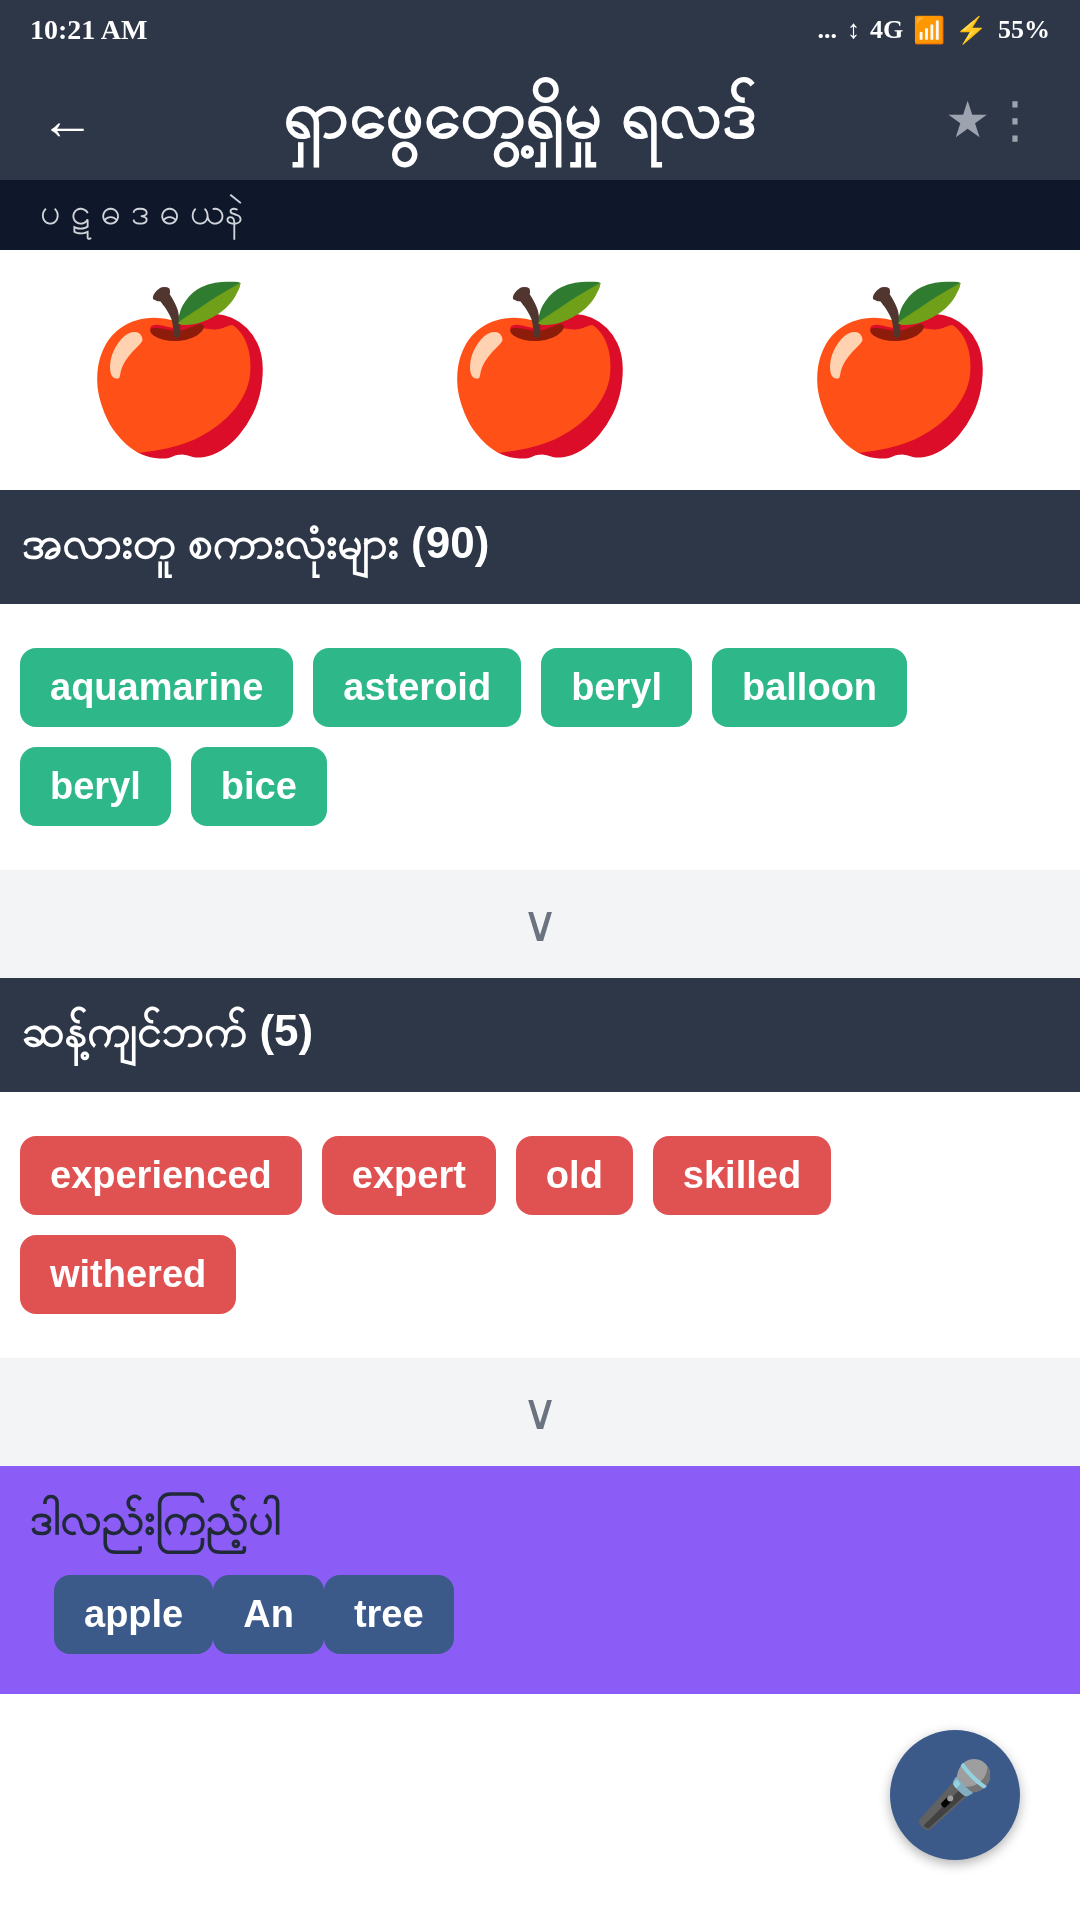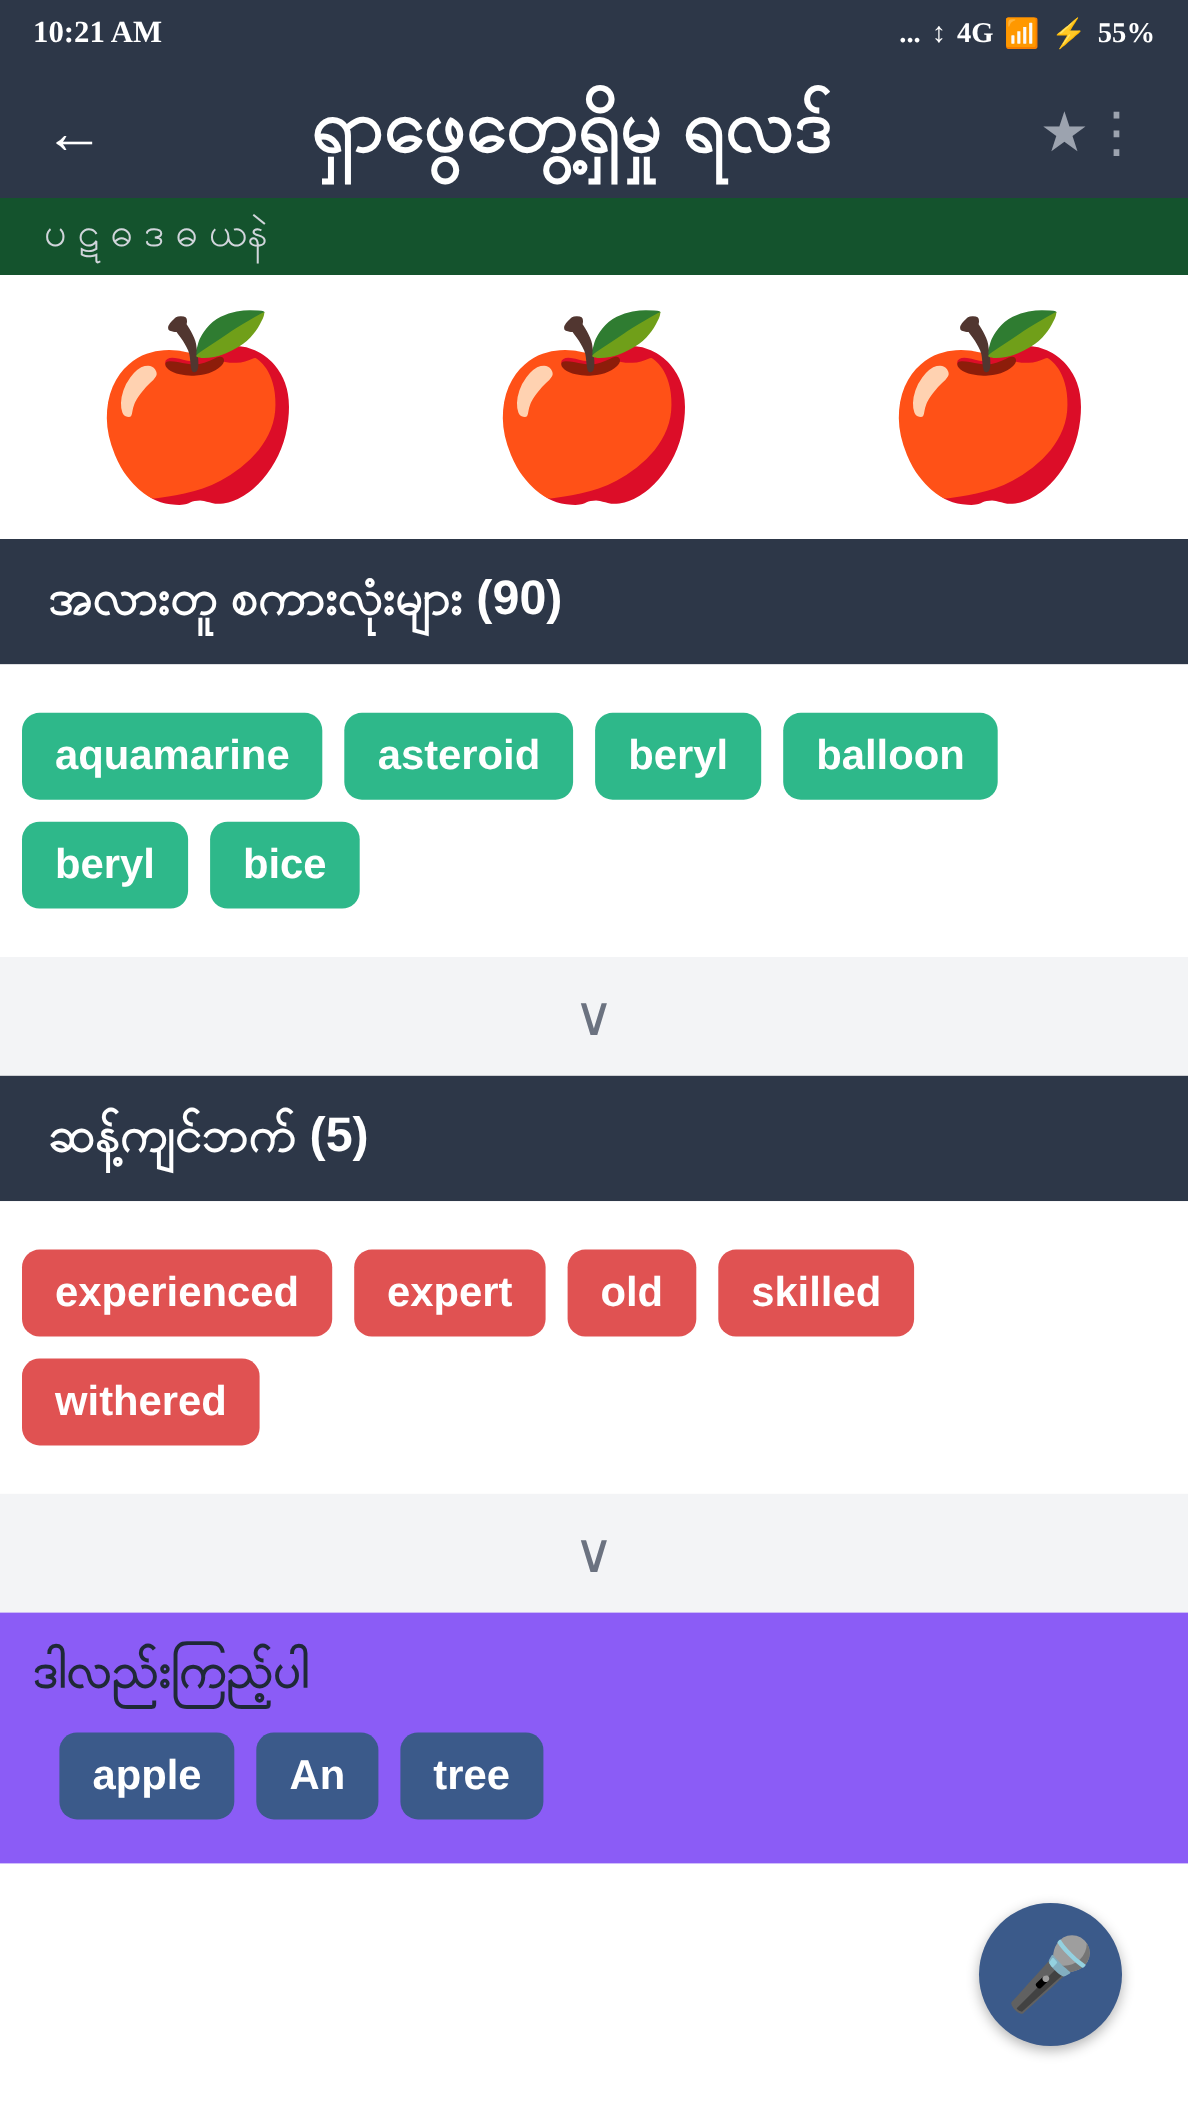--- a/index.html
+++ b/index.html
@@ -65,21 +65,21 @@
     }
 
     .header-back {
       font-size: 55px;
       color: white;
       cursor: pointer;
     }
 
     
     .sub-header {
-      background: #14532d;
+      background: #0f172a;
       color: #d1d5db;
       padding: 15px 40px;
       font-size: 36px;
       height: 70px;
       display: flex;
       align-items: center;
     }
 
     
     .apple-section {
@@ -92,21 +92,21 @@
 
     .apple-icon {
       font-size: 160px;
       line-height: 1;
     }
 
     
     .section-header {
       background: #2d3748;
       color: white;
-      padding: 25px 44px;
+      padding: 25px 22px;
       font-size: 44px;
       font-weight: bold;
     }
 
     
     .tags-container {
       background: white;
       padding: 44px 20px;
       display: flex;
       flex-wrap: wrap;
@@ -155,21 +155,20 @@
     .bottom-section-title {
       font-size: 44px;
       font-weight: bold;
       color: #1f2937;
       margin-bottom: 20px;
     }
 
     .bottom-tags-container {
       display: flex;
       flex-wrap: wrap;
-      gap: 20px;
       padding-bottom: 20px;
       padding-left: 24px;
     }
 
     .tag-blue {
       background: #3b5a8a;
     }
 
     
     .fab {

